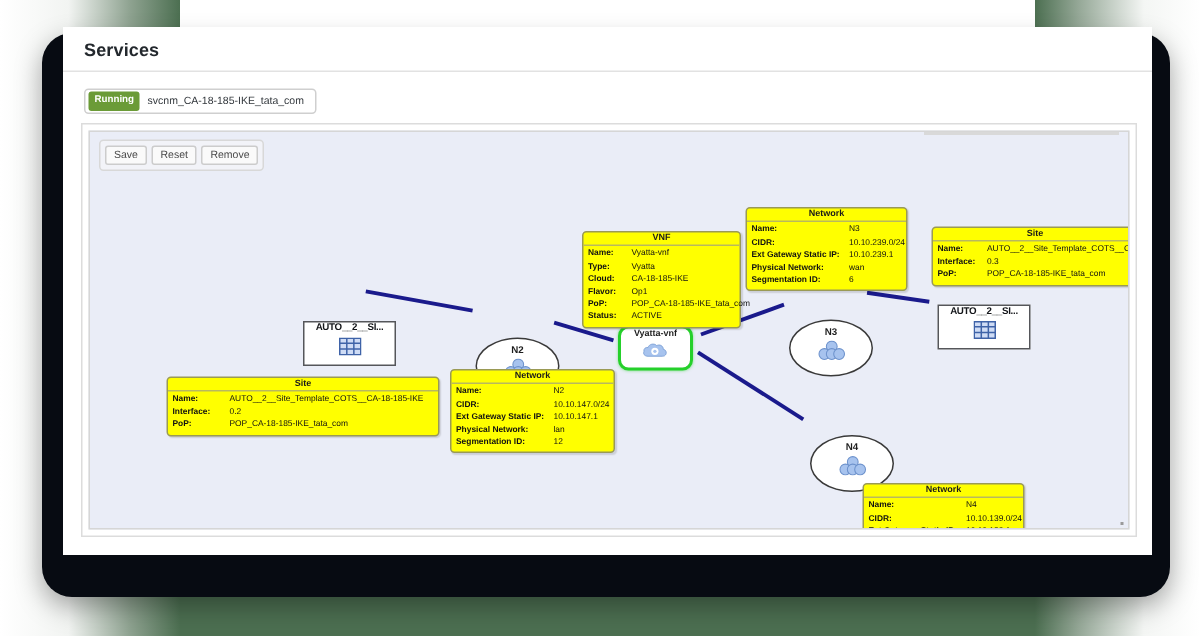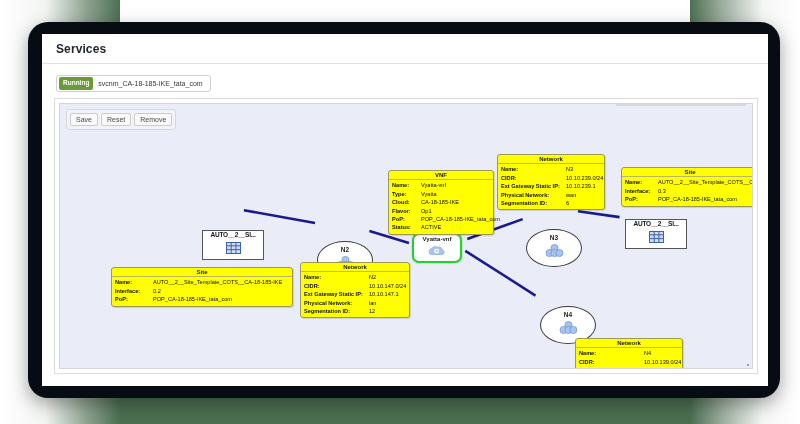--- a/index.html
+++ b/index.html
@@ -34,21 +34,21 @@
     left: 28px; top: 22px;
     width: 752px; height: 376px;
     background: #070b12;
     border-radius: 20px;
     box-shadow: 0 6px 18px rgba(0,0,0,0.35);
   }
 
   
   .app-panel {
     position: absolute;
-    left: 42px; top: 34px;
+    left: 42px; top: 18px;
     width: 726px; height: 352px;
     background: #ffffff;
     overflow: hidden;
   }
 
   .app-header {
     height: 30px;
     border-bottom: 1px solid #e2e2e2;
     display: flex;
     align-items: center;

